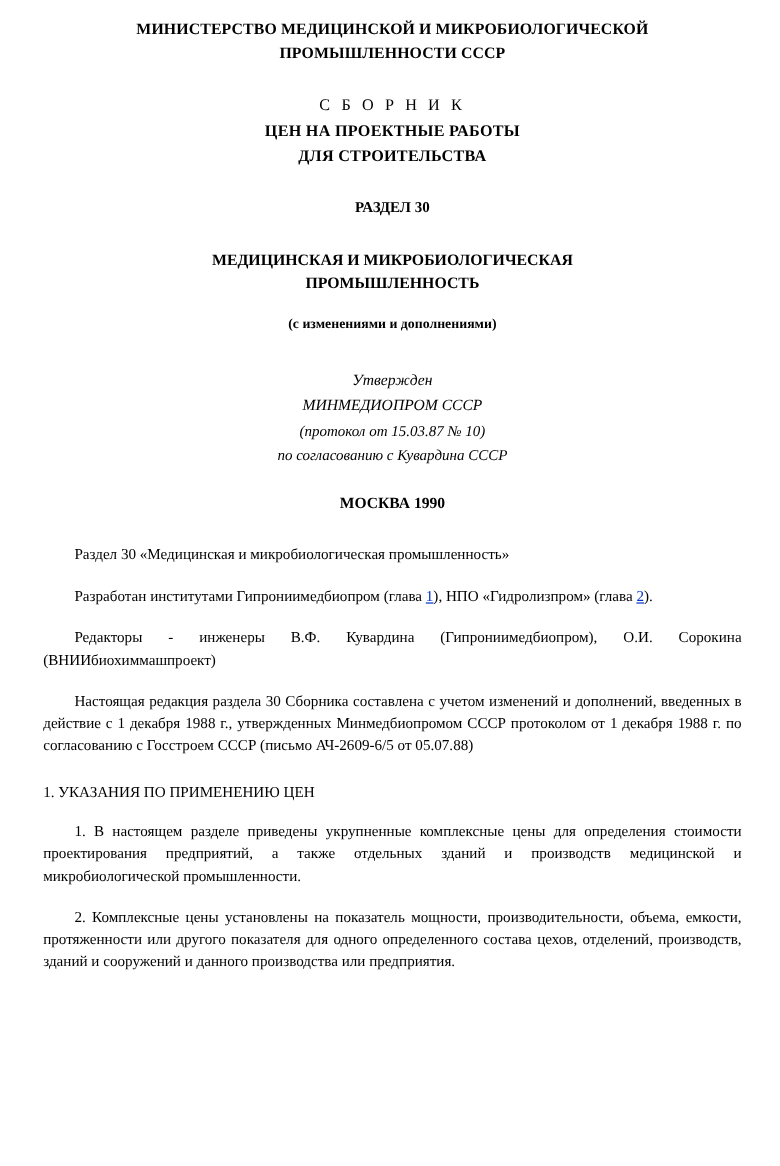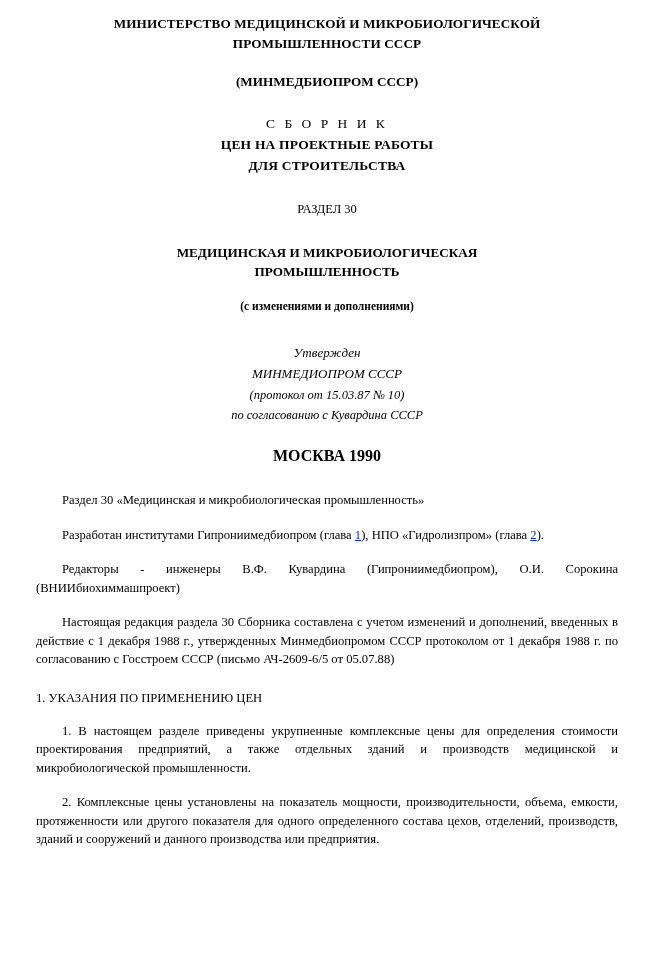--- a/index.html
+++ b/index.html
@@ -48,21 +48,21 @@
     margin-top: 5px;
     letter-spacing: 0.2px;
   }
   .sbornik-line3 {
     font-weight: bold;
     font-size: 13.5px;
     margin-top: 5px;
     letter-spacing: 0.2px;
   }
   .razdel {
-    font-weight: normal;
+    font-weight: bold;
     font-size: 12.5px;
     margin-top: 28px;
   }
   .branch {
     font-weight: bold;
     font-size: 13.2px;
     margin-top: 26px;
     line-height: 1.5;
   }
   .amend {
@@ -74,21 +74,21 @@
     font-style: italic;
     font-size: 12.5px;
     line-height: 1.62;
     margin-top: 30px;
   }
   .approve .big {
     font-size: 13px;
   }
   .city {
     font-weight: bold;
-    font-size: 16px;
+    font-size: 13px;
     margin-top: 22px;
   }
   p.body-text {
     font-size: 12.6px;
     text-align: justify;
     text-indent: 26px;
     line-height: 1.47;
     margin: 16px 0 0 0;
   }
   p.body-text.first {
@@ -106,21 +106,20 @@
 </head>
 <body>
 
 <div class="page">
 
   <div class="title-block">
     <div class="ministry">
       <span>МИНИСТЕРСТВО МЕДИЦИНСКОЙ И МИКРОБИОЛОГИЧЕСКОЙ</span><br>
       <span>ПРОМЫШЛЕННОСТИ СССР</span>
     </div>
-    <div class="ministry-short">(МИНМЕДБИОПРОМ СССР)</div>
     <div class="sbornik">С Б О Р Н И К</div>
     <div class="sbornik-line2">ЦЕН НА ПРОЕКТНЫЕ РАБОТЫ</div>
     <div class="sbornik-line3">ДЛЯ СТРОИТЕЛЬСТВА</div>
     <div class="razdel">РАЗДЕЛ 30</div>
     <div class="branch">
       <span>МЕДИЦИНСКАЯ И МИКРОБИОЛОГИЧЕСКАЯ</span><br>
       <span>ПРОМЫШЛЕННОСТЬ</span>
     </div>
     <div class="amend">(с изменениями и дополнениями)</div>
     <div class="approve">

